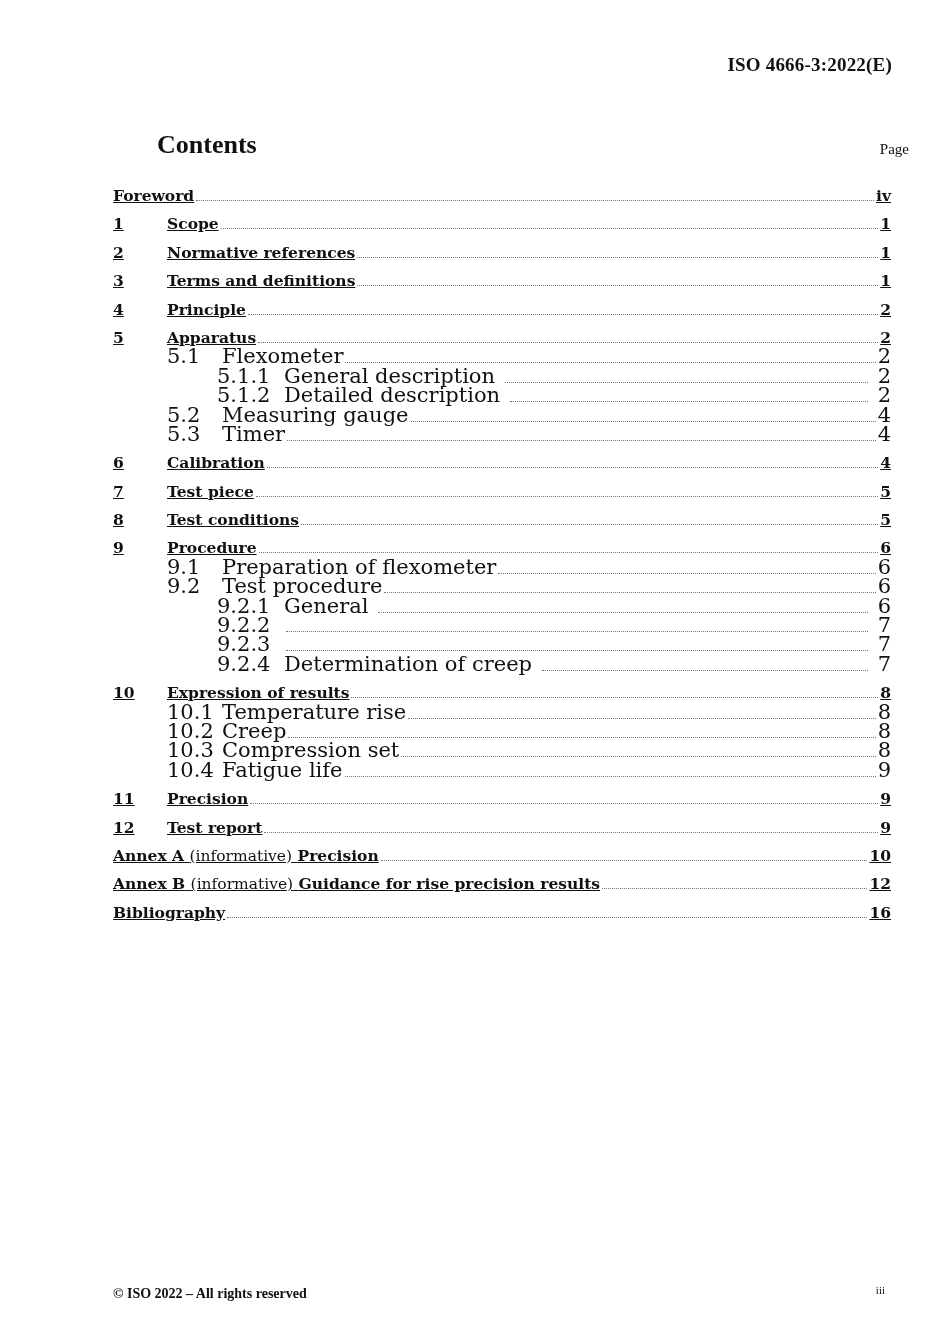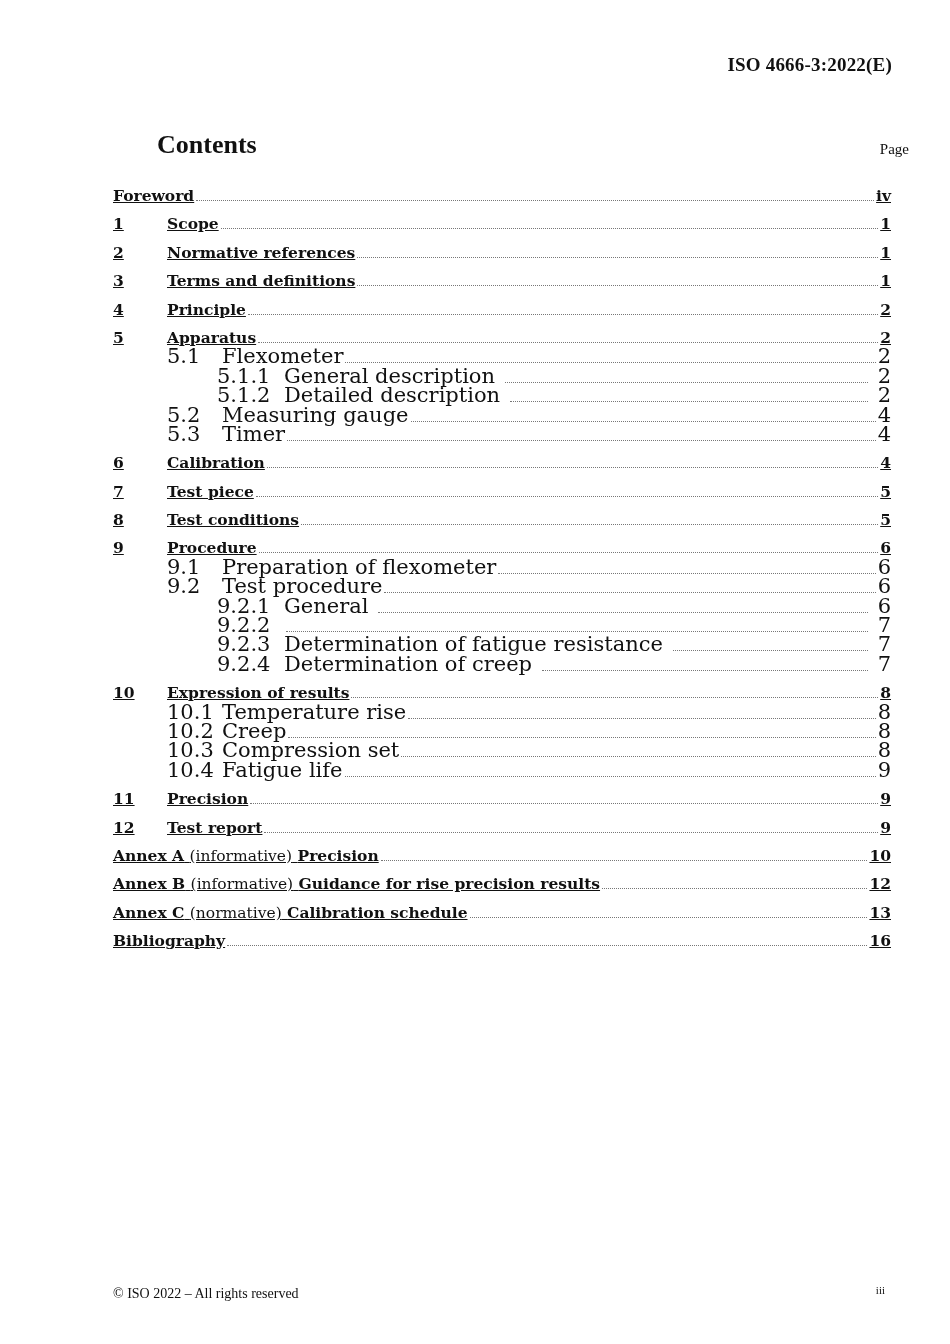--- a/index.html
+++ b/index.html
@@ -18,21 +18,21 @@
   .row.l2 { height: 19.4px; }
   .row.l3 { height: 19.4px; gap: 8px; }
   .num { display: inline-block; flex: 0 0 auto; }
   .l1 .num { width: 54px; }
   .l2 .num { margin-left: 54px; width: 55px; }
   .l3 .num { margin-left: 104px; width: 59px; }
   .title { flex: 0 0 auto; }
   .title .norm { font-weight: normal; }
   .leader { flex: 1 1 auto; border-bottom: 1px dotted #777; margin: 0 2px 4px 2px; height: 1px; }
   .pg { flex: 0 0 auto; text-align: right; }
-  .footer-left { position: absolute; left: 113px; top: 1286px; font-family: "Liberation Serif", serif; font-size: 14px; }
+  .footer-left { position: absolute; left: 113px; top: 1286px; font-family: "Liberation Serif", serif; font-size: 14px; font-weight: bold; }
   .footer-right { position: absolute; right: 65px; top: 1284px; font-family: "Liberation Serif", serif; font-size: 11px; }
 </style>
 </head>
 <body>
 
 <div class="doc-id">ISO 4666-3:2022(E)</div>
 <div class="contents-title">Contents</div>
 <div class="page-label">Page</div>
 
 <div class="toc" id="toc">
@@ -143,21 +143,20 @@
       <span class="leader"></span>
       <span class="pg">6</span>
     </div>
     <div class="row l3">
       <span class="num">9.2.2</span>
       <span class="leader"></span>
       <span class="pg">7</span>
     </div>
     <div class="row l3">
       <span class="num">9.2.3</span>
-      <span class="title">Determination of fatigue resistance</span>
       <span class="leader"></span>
       <span class="pg">7</span>
     </div>
     <div class="row l3">
       <span class="num">9.2.4</span>
       <span class="title">Determination of creep</span>
       <span class="leader"></span>
       <span class="pg">7</span>
     </div>
     <div class="row l1">
@@ -206,25 +205,20 @@
       <span class="title"><span>Annex A</span> <span class="norm">(informative)</span> <span>Precision</span></span>
       <span class="leader"></span>
       <span class="pg">10</span>
     </div>
     <div class="row l1">
       <span class="title"><span>Annex B</span> <span class="norm">(informative)</span> <span>Guidance for rise precision results</span></span>
       <span class="leader"></span>
       <span class="pg">12</span>
     </div>
     <div class="row l1">
-      <span class="title"><span>Annex C</span> <span class="norm">(normative)</span> <span>Calibration schedule</span></span>
-      <span class="leader"></span>
-      <span class="pg">13</span>
-    </div>
-    <div class="row l1">
       <span class="title">Bibliography</span>
       <span class="leader"></span>
       <span class="pg">16</span>
     </div>
   </div>
 
 <div class="footer-left">© ISO 2022 – All rights reserved</div>
 <div class="footer-right">iii</div>
 
 </body></html>

